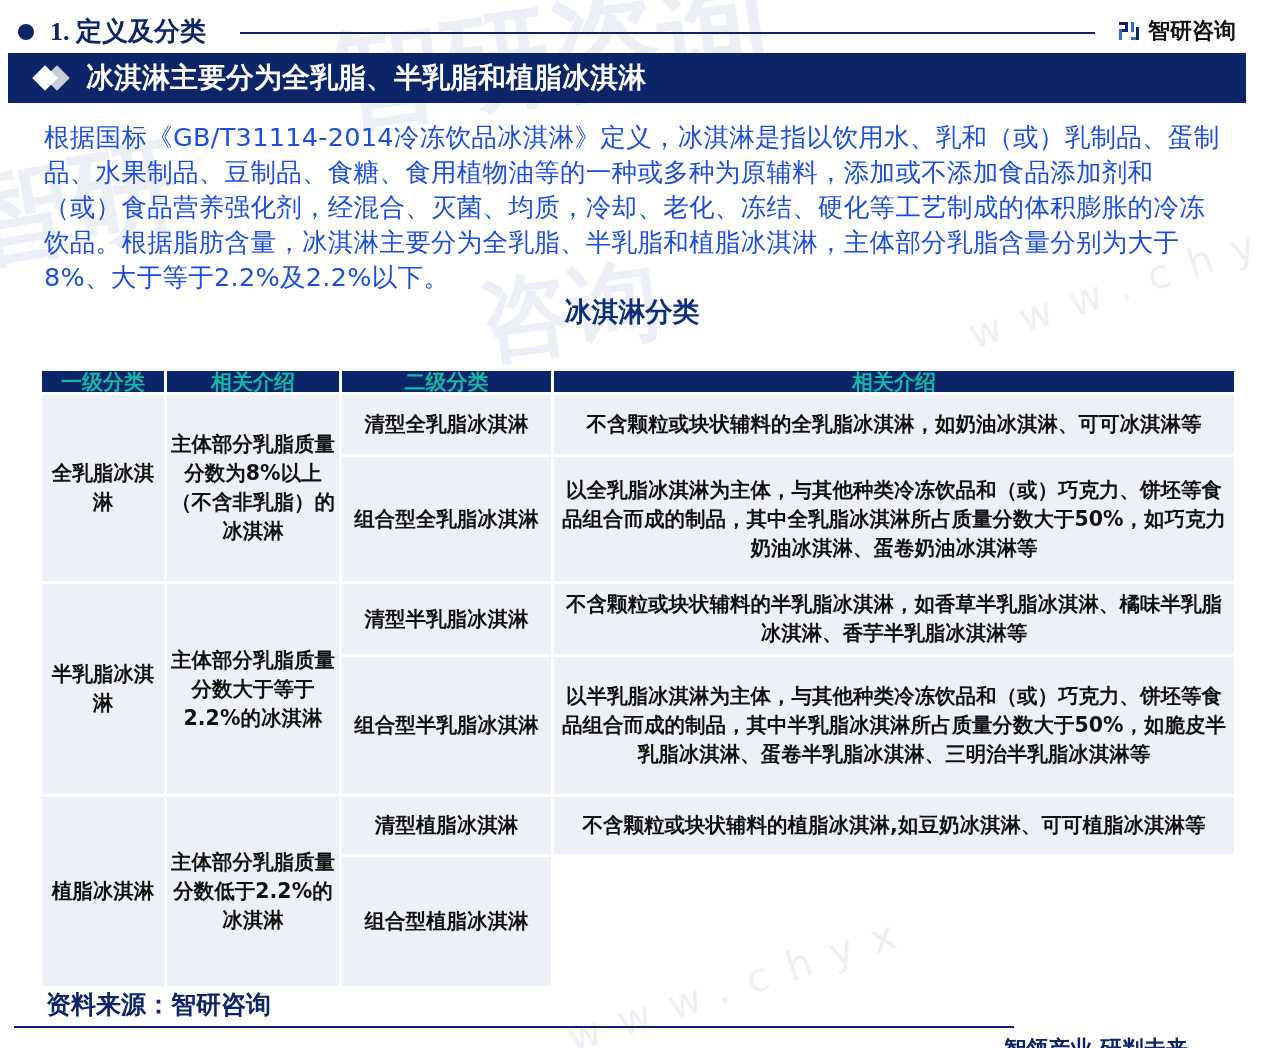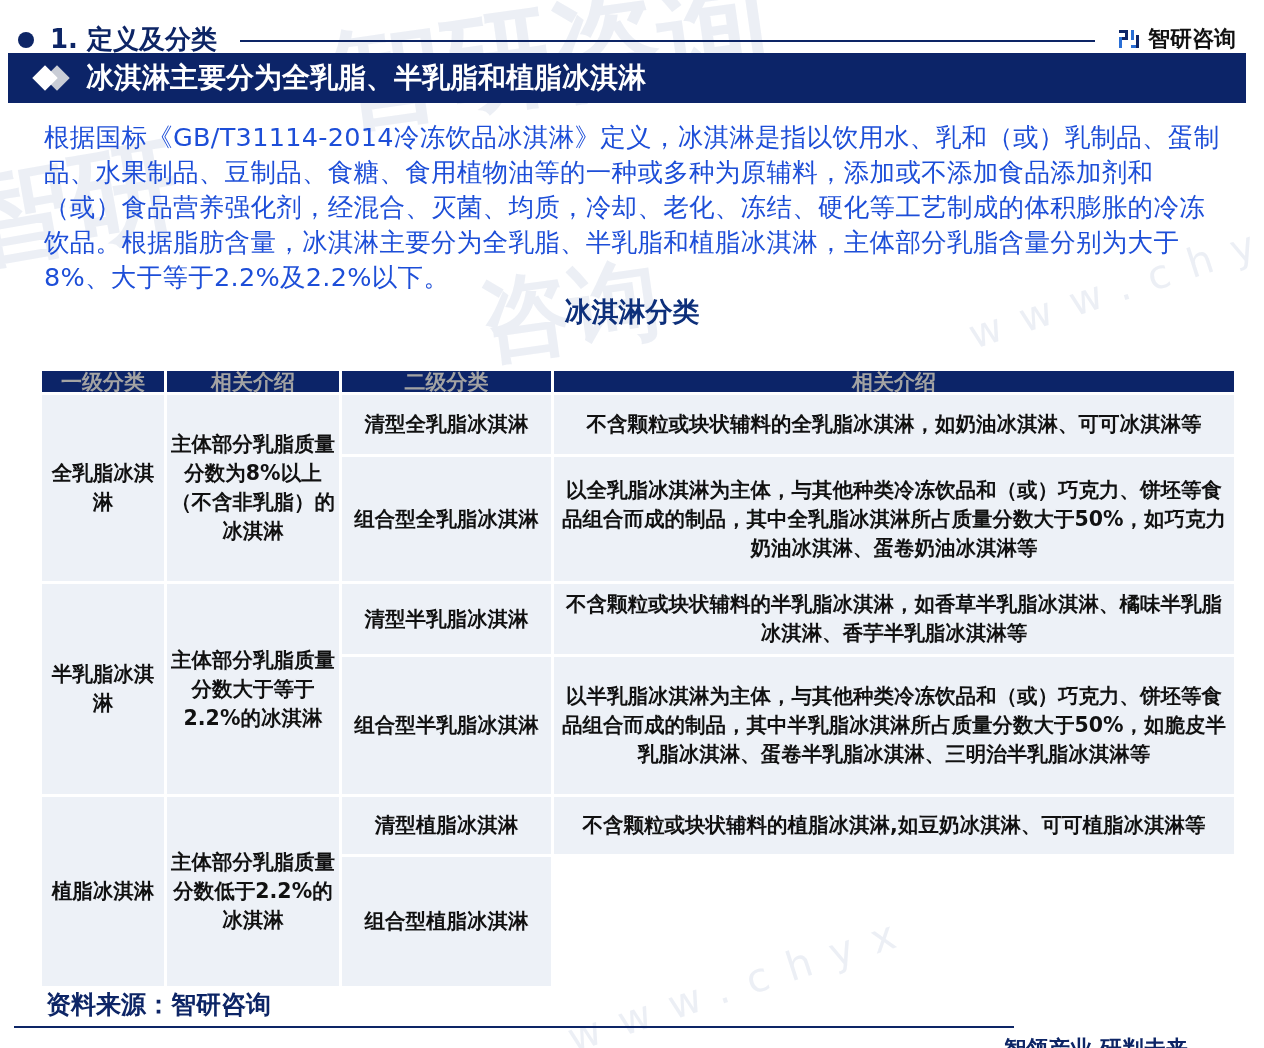--- a/index.html
+++ b/index.html
@@ -6,42 +6,42 @@
   html, body { width: 1264px; height: 1048px; background: #ffffff; overflow: hidden; }
   body { position: relative; font-family: "DejaVu Sans", "Liberation Sans", sans-serif; color: #111; }
 
   .watermark { position: absolute; color: rgba(200,210,225,0.35); font-weight: bold; pointer-events: none; user-select: none; }
   .wm1 { left: 330px; top: -20px; font-size: 110px; transform: rotate(-8deg); }
   .wm2 { left: 480px; top: 250px; font-size: 90px; transform: rotate(-8deg); }
   .wm3 { left: -40px; top: 130px; font-size: 110px; transform: rotate(-10deg); }
   .wm4 { left: 960px; top: 250px; font-size: 40px; letter-spacing: 20px; transform: rotate(-18deg); font-weight: normal; }
   .wm5 { left: 560px; top: 960px; font-size: 40px; letter-spacing: 20px; transform: rotate(-18deg); font-weight: normal; }
 
-  .top-bar { position: absolute; left: 0; top: 12px; width: 1060px; height: 52px; }
+  .top-bar { position: absolute; left: 0; top: 4px; width: 1060px; height: 52px; font-family: Liberation Serif, serif; }
   .section-dot { position: absolute; left: 18px; top: 20px; width: 16px; height: 16px; border-radius: 50%; background: #0d2566; }
   .section-title { position: absolute; left: 50px; top: 10px; font-size: 26px; font-weight: bold; color: #0d2566; white-space: nowrap; }
   .section-line { position: absolute; left: 240px; top: 28px; width: 855px; height: 2px; background: #0d2566; }
   .brand { position: absolute; left: 1118px; top: 12px; display: flex; align-items: center; }
   .brand-logo { width: 22px; height: 22px; margin-right: 8px; }
   .brand-name { font-size: 22px; font-weight: bold; color: #111; white-space: nowrap; }
 
   .banner { position: absolute; left: 0; top: 53px; width: 1238px; height: 50px; background: #0c2468; display: flex; align-items: center; margin-left: 8px; }
   .banner-diamonds { position: relative; width: 50px; height: 50px; margin-left: 14px; }
   .d1, .d2 { position: absolute; width: 18px; height: 18px; transform: rotate(45deg); top: 16px; }
   .d1 { left: 14px; background: #ffffff; z-index: 2; }
   .d2 { left: 26px; background: #c9cdd6; }
   .banner-title { color: #ffffff; font-size: 28px; font-weight: bold; white-space: nowrap; margin-left: 14px; }
 
   .intro { position: absolute; left: 44px; top: 120px; width: 1180px; font-size: 25.5px; line-height: 35px; color: #1d4ed8; letter-spacing: 0.3px; }
 
   .table-title { position: absolute; left: 0; width: 1264px; top: 294px; text-align: center; font-size: 27px; font-weight: bold; color: #0d2f7a; }
 
   .table { position: absolute; left: 42px; top: 338px; width: 1192px; }
   .thead { display: flex; height: 54px; }
-  .th { background: #0c2468; color: #a3a3a3; font-size: 21px; font-weight: bold; display: flex; align-items: center; justify-content: center; border-right: 3px solid #ffffff; margin-top: 33px; }
+  .th { background: #0c2468; color: #14b8a6; font-size: 21px; font-weight: bold; display: flex; align-items: center; justify-content: center; border-right: 3px solid #ffffff; margin-top: 33px; }
   .th:last-child { border-right: none; }
   .c1 { width: 125px; } .c2 { width: 175px; } .c3 { width: 212px; } .c4 { width: 680px; }
 
   .group { display: flex; border-top: 3px solid #ffffff; }
   .cell { background: #edf1f7; display: flex; align-items: center; justify-content: center; text-align: center; font-size: 20.5px; font-weight: bold; line-height: 29px; border-right: 3px solid #ffffff; padding: 0 4px; }
   .sub-col { display: flex; flex-direction: column; }
   .sub-row { display: flex; }
   .sub-row + .sub-row { border-top: 3px solid #ffffff; }
   .desc { background: #edf1f7; display: flex; align-items: center; justify-content: center; text-align: center; font-size: 20.5px; font-weight: bold; line-height: 29px; padding: 0 4px; }
 

